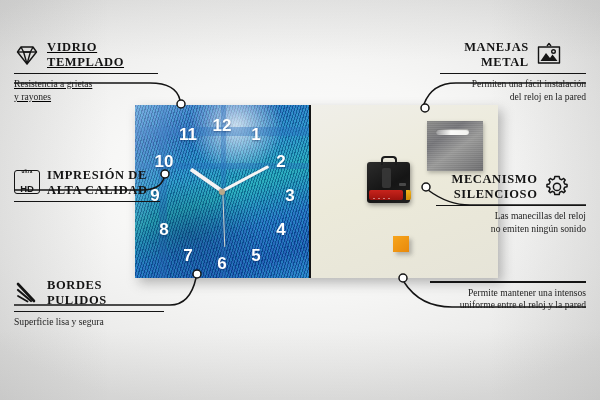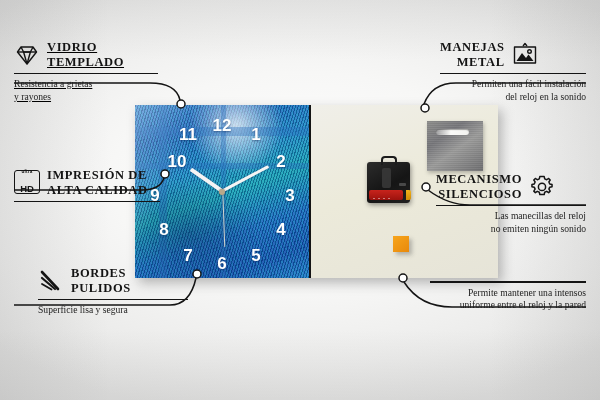--- a/index.html
+++ b/index.html
@@ -140,21 +140,21 @@
   #foam-spacer{
     position:absolute; left:44%; top:76%; width:16px; height:16px;
     background:linear-gradient(140deg,#f7a51c,#e8890b);
     box-shadow:3px 3px 4px rgba(80,80,80,0.35);
   }
 
   
   .callout{ position:absolute; }
   .callout .head{ display:flex; align-items:center; gap:7px; }
   .callout.left .head{ justify-content:flex-start; }
-  .callout.right .head{ justify-content:flex-start; }
+  .callout.right .head{ justify-content:center; }
   .title{
     font-family:"Liberation Serif", serif;
     font-weight:bold; font-size:12.5px; letter-spacing:.6px;
     color:#141414; line-height:1.18; text-transform:uppercase;
   }
   .callout.right .title{ text-align:right; }
   .rule{ height:1.6px; background:#141414; margin:3px 0 4px; }
   .desc{
     font-family:"Liberation Serif", serif;
     font-size:9.6px; color:#1d1d1d; line-height:1.32;
@@ -194,21 +194,21 @@
     <span class="num" style="left:87px;  top:20px;">12</span>
     <span class="num" style="left:121px; top:29px;">1</span>
     <span class="num" style="left:146px; top:56px;">2</span>
     <span class="num" style="left:155px; top:90px;">3</span>
     <span class="num" style="left:146px; top:124px;">4</span>
     <span class="num" style="left:121px; top:150px;">5</span>
     <span class="num" style="left:87px;  top:158px;">6</span>
     <span class="num" style="left:53px;  top:150px;">7</span>
     <span class="num" style="left:29px;  top:124px;">8</span>
     <span class="num" style="left:20px;  top:90px;">9</span>
-    <span class="num" style="left:29px;  top:56px;margin-left:13px;">10</span>
+    <span class="num" style="left:29px;  top:56px;">10</span>
     <span class="num" style="left:53px;  top:29px;">11</span>
 
     <div class="hand" id="hand-second"></div>
     <div class="hand" id="hand-hour"></div>
     <div class="hand" id="hand-minute"></div>
     <div id="hand-cap"></div>
   </div>
 
   <div id="clock-back">
     <div id="metal-hanger">
@@ -287,21 +287,21 @@
     <div>
       <div class="title">
         <span>IMPRESIÓN DE</span><br>
         <span>ALTA CALIDAD</span>
       </div>
     </div>
   </div>
   <div class="rule"></div>
 </div>
 
-<div class="callout left" style="left:14px; top:266px; width:150px;margin-left:24px;">
+<div class="callout left" style="left:14px; top:278px; width:150px;">
   <div class="head">
     <span class="icon">
       <svg viewBox="0 0 26 26">
           <g stroke="#141414" stroke-linecap="round" fill="none">
         <path d="M4,4 L20,21" stroke-width="2.6"></path>
         <path d="M4,10 L17,21" stroke-width="2.2"></path>
         <path d="M4,16 L13.5,21.5" stroke-width="1.8"></path>
       </g>
         </svg>
     </span>
@@ -333,21 +333,21 @@
         <rect x="2.5" y="5" width="21" height="16"></rect>
         <path d="M4.5,19 L10,11 L14,16 L16.5,12.5 L21.5,19 Z" fill="#141414" stroke="none"></path>
         <circle cx="17.5" cy="9.5" r="1.8"></circle>
       </g>
         </svg>
     </span>
   </div>
   <div class="rule"></div>
   <div class="desc">
     <span>Permiten una fácil instalación</span><br>
-    <span>del reloj en la sonido</span>
+    <span>del reloj en la pared</span>
   </div>
 </div>
 
 <div class="callout right" style="left:436px; top:172px; width:150px;">
   <div class="head">
     <div>
       <div class="title">
         <span>MECANISMO</span><br>
         <span>SILENCIOSO</span>
       </div>

